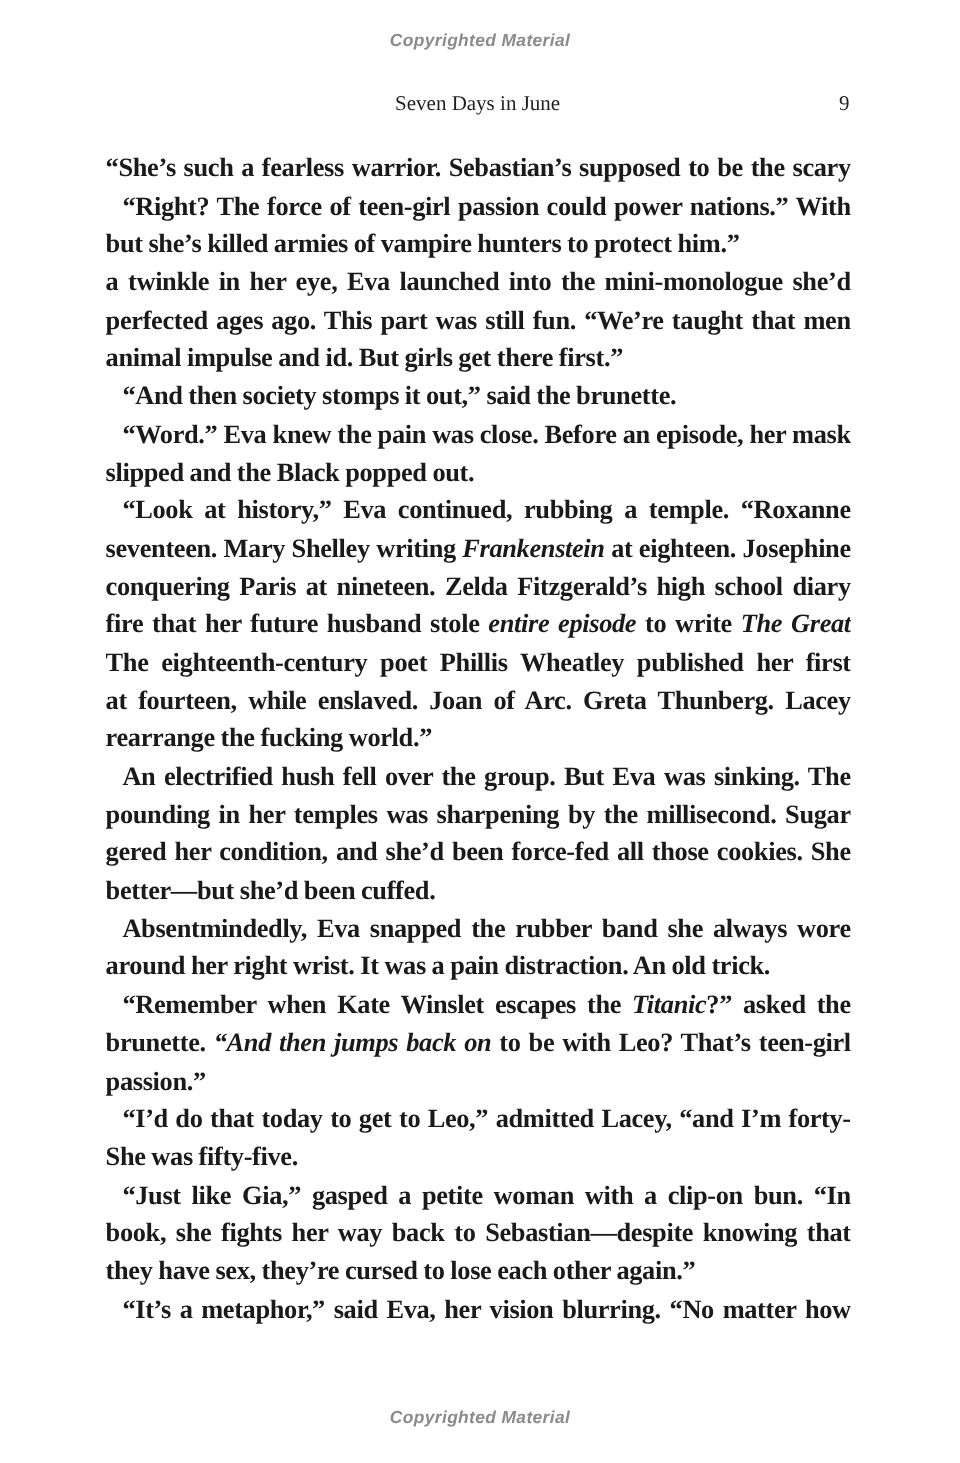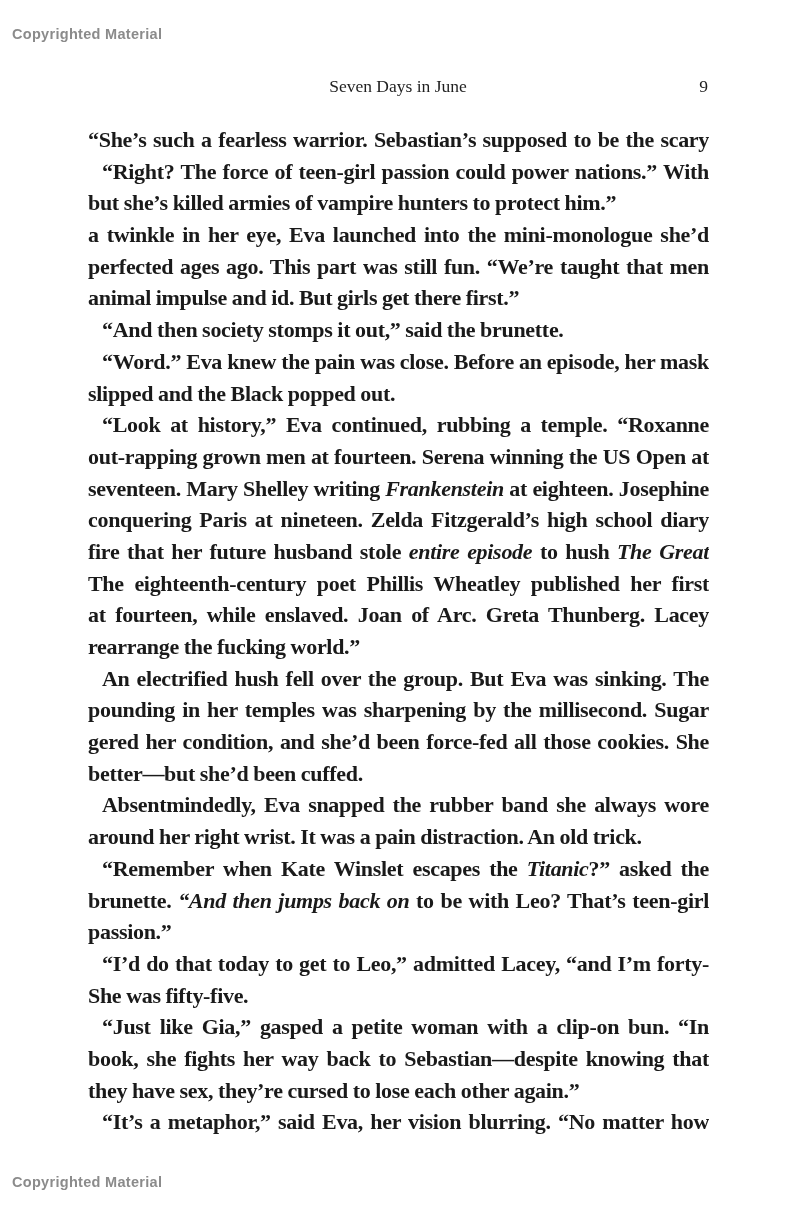--- a/index.html
+++ b/index.html
@@ -4,27 +4,28 @@
 <style>
   html, body { margin: 0; padding: 0; }
   body {
     width: 800px; height: 1219px;
     background: #ffffff;
     position: relative;
     font-family: "Liberation Serif", serif;
     overflow: hidden;
   }
   .watermark {
-    position: absolute; left: 12px; right: 0;
-    text-align: left;
+    position: absolute; left: 0; right: 0;
+    text-align: center;
     font-family: "Liberation Sans", sans-serif;
     font-weight: 700;
     font-size: 14.5px;
     color: #8b8b8b;
     letter-spacing: 0.3px;
+    font-style: italic;
   }
   .watermark.top { top: 26px; }
   .watermark.bottom { top: 1174px; }
 
   .page-header {
     position: absolute;
     top: 76px; left: 88px; right: 92px;
     height: 24px;
     font-size: 17.5px;
     color: #1f1f1f;
@@ -72,24 +73,23 @@
     <div class="line"><span>“She’s such a fearless warrior. Sebastian’s supposed to be the scary one,</span></div>
     <div class="line indent"><span>“Right? The force of teen-girl passion could power nations.” With</span></div>
     <div class="line left"><span>but she’s killed armies of vampire hunters to protect him.”</span></div>
     <div class="line"><span>a twinkle in her eye, Eva launched into the mini-monologue she’d</span></div>
     <div class="line"><span>perfected ages ago. This part was still fun. “We’re taught that men are all</span></div>
     <div class="line left"><span>animal impulse and id. But girls get there first.”</span></div>
     <div class="line indent left"><span>“And then society stomps it out,” said the brunette.</span></div>
     <div class="line indent"><span>“Word.” Eva knew the pain was close. Before an episode, her mask</span></div>
     <div class="line left"><span>slipped and the Black popped out.</span></div>
     <div class="line indent"><span>“Look at history,” Eva continued, rubbing a temple. “Roxanne Shanté</span></div>
-    <div class="line"><span>out-rapping grown men at fourteen. Serena winning the US Open at</span></div>
     <div class="line"><span>seventeen. Mary Shelley writing </span><span class="italic">Frankenstein</span><span> at eighteen. Josephine Baker</span></div>
     <div class="line"><span>conquering Paris at nineteen. Zelda Fitzgerald’s high school diary was so</span></div>
-    <div class="line"><span>fire that her future husband stole </span><span class="italic">entire episode</span><span> to hush </span><span class="italic">The Great Gatsby.</span></div>
+    <div class="line"><span>fire that her future husband stole </span><span class="italic">entire episode</span><span> to write </span><span class="italic">The Great Gatsby.</span></div>
     <div class="line"><span>The eighteenth-century poet Phillis Wheatley published her first piece</span></div>
     <div class="line"><span>at fourteen, while enslaved. Joan of Arc. Greta Thunberg. Lacey girls</span></div>
     <div class="line left"><span>rearrange the fucking world.”</span></div>
     <div class="line indent"><span>An electrified hush fell over the group. But Eva was sinking. The</span></div>
     <div class="line"><span>pounding in her temples was sharpening by the millisecond. Sugar trig-</span></div>
     <div class="line"><span>gered her condition, and she’d been force-fed all those cookies. She knew</span></div>
     <div class="line left"><span>better—but she’d been cuffed.</span></div>
     <div class="line indent"><span>Absentmindedly, Eva snapped the rubber band she always wore</span></div>
     <div class="line left"><span>around her right wrist. It was a pain distraction. An old trick.</span></div>
     <div class="line indent"><span>“Remember when Kate Winslet escapes the </span><span class="italic">Titanic</span><span>?” asked the</span></div>

